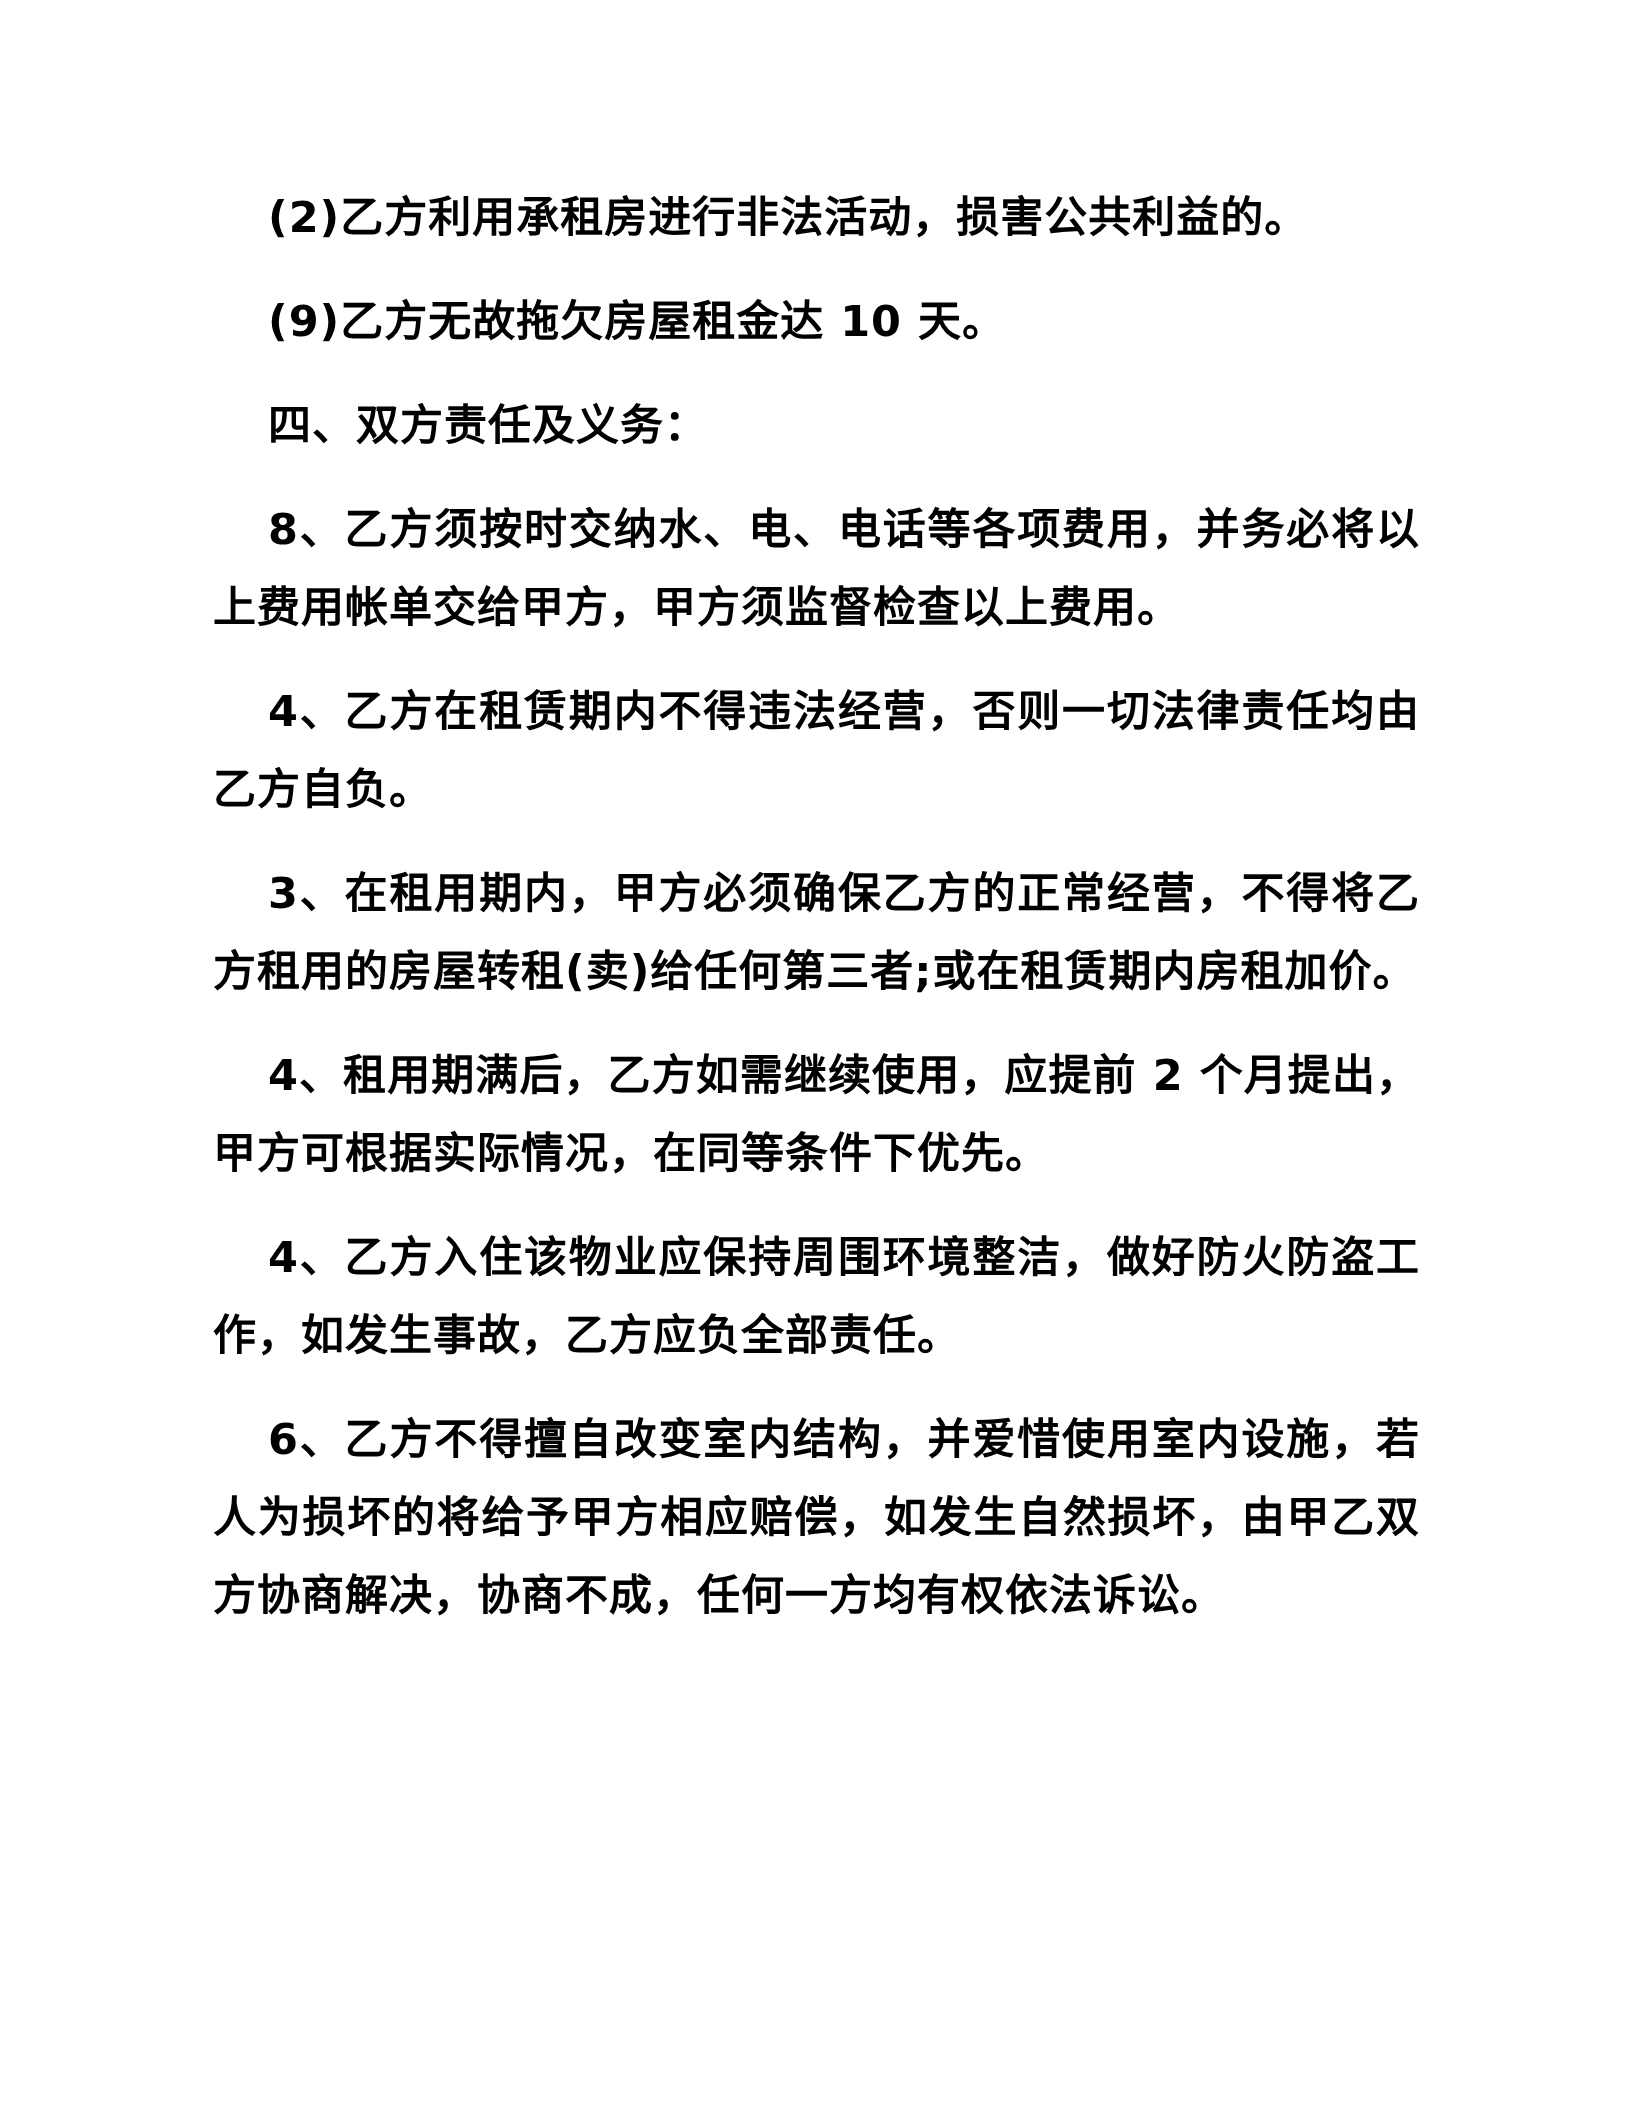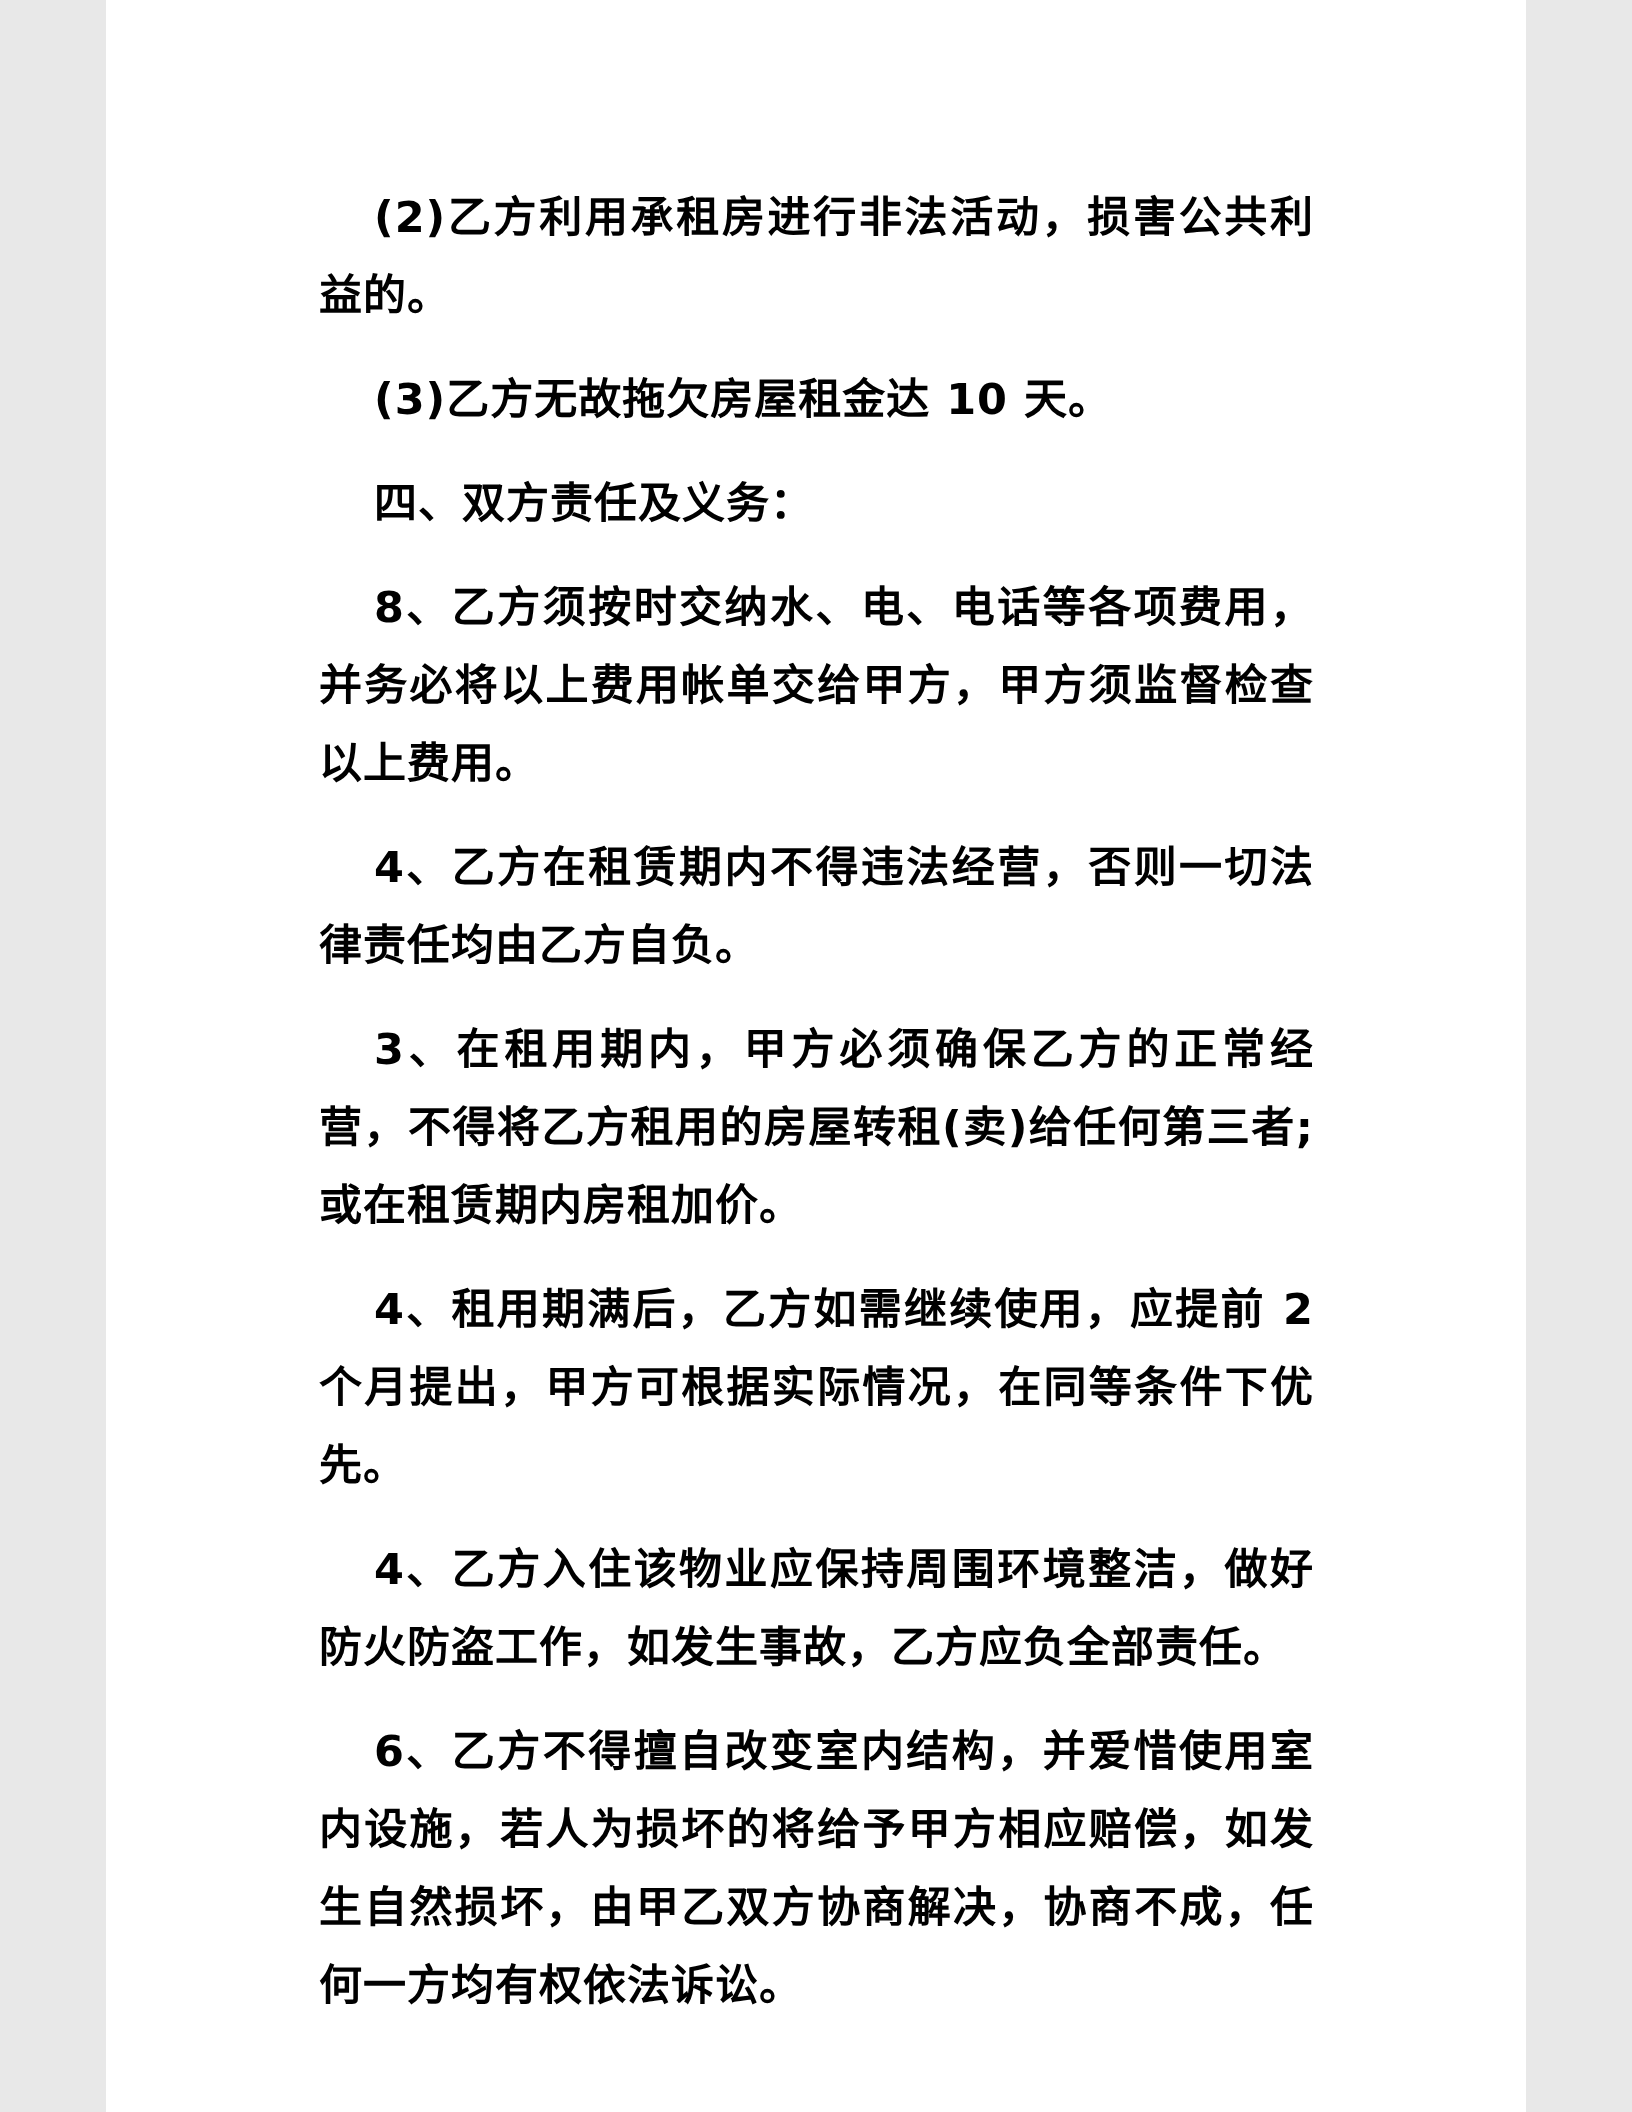--- a/index.html
+++ b/index.html
@@ -2,21 +2,21 @@
 <html lang="zh-CN"><head>
 <meta charset="utf-8">
 <style>
   html, body {
     margin: 0;
     padding: 0;
     background: #e8e8e8;
   }
   .page {
     position: relative;
-    width: 1420px;
+    width: 1632px;
     height: 2112px;
     margin: 0 auto;
     background: #ffffff;
     box-sizing: border-box;
     padding: 178px 212px 0 213px;
     overflow: hidden;
   }
   .doc-body {
     width: 100%;
   }
@@ -34,21 +34,21 @@
   .doc-body p.para:last-child {
     margin-bottom: 0;
   }
 </style>
 </head>
 <body>
 
 <div class="page">
   <div class="doc-body">
       <p class="para">(2)乙方利用承租房进行非法活动，损害公共利益的。</p>
-      <p class="para">(3)乙方无故拖欠房屋租金达 10 天。</p>
+      <p class="para">(9)乙方无故拖欠房屋租金达 10 天。</p>
       <p class="para">四、双方责任及义务：</p>
       <p class="para">8、乙方须按时交纳水、电、电话等各项费用，并务必将以上费用帐单交给甲方，甲方须监督检查以上费用。</p>
       <p class="para">4、乙方在租赁期内不得违法经营，否则一切法律责任均由乙方自负。</p>
       <p class="para">3、在租用期内，甲方必须确保乙方的正常经营，不得将乙方租用的房屋转租(卖)给任何第三者;或在租赁期内房租加价。</p>
       <p class="para">4、租用期满后，乙方如需继续使用，应提前 2 个月提出，甲方可根据实际情况，在同等条件下优先。</p>
       <p class="para">4、乙方入住该物业应保持周围环境整洁，做好防火防盗工作，如发生事故，乙方应负全部责任。</p>
       <p class="para">6、乙方不得擅自改变室内结构，并爱惜使用室内设施，若人为损坏的将给予甲方相应赔偿，如发生自然损坏，由甲乙双方协商解决，协商不成，任何一方均有权依法诉讼。</p>
     </div>
 </div>
 

